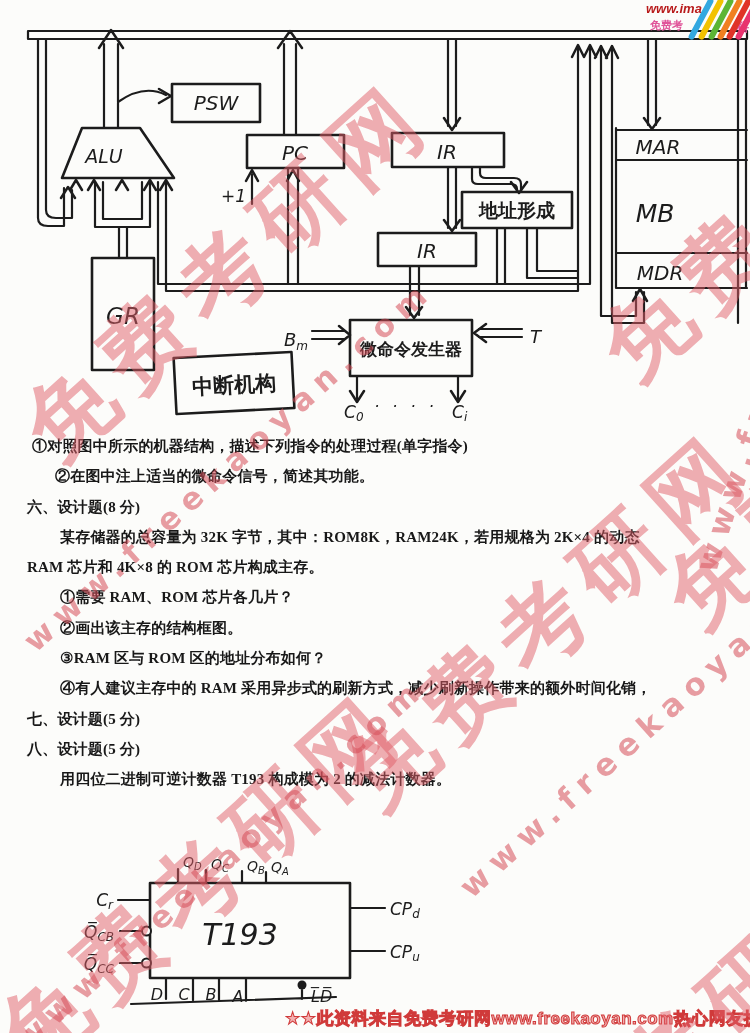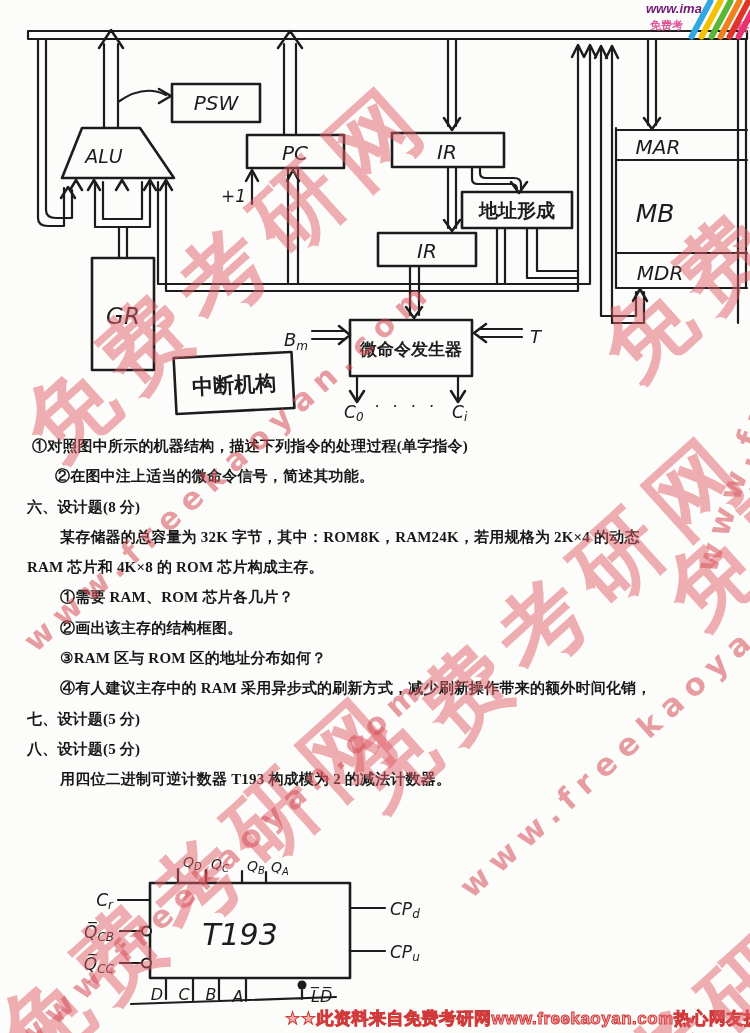--- a/index.html
+++ b/index.html
@@ -6,21 +6,21 @@
   #page{position:relative;width:750px;height:1033px;background:#fcfcfa;overflow:hidden;
         font-family:"Liberation Serif","DejaVu Serif",serif;}
   
   #hdr{position:absolute;left:2px;top:3px;z-index:7;
        font-family:"Liberation Sans","DejaVu Sans",sans-serif;
        font-weight:bold;font-size:17px;color:#141414;
        border-bottom:2.5px solid #141414;padding:0 3px 1px 0;display:inline-block;}
   
   #logo{position:absolute;left:632px;top:0;width:118px;height:40px;z-index:7;
         font-family:"Liberation Sans","DejaVu Sans",sans-serif;font-weight:bold;}
-  #logo .l1{position:absolute;left:14px;top:1px;font-size:13px;font-style:italic;color:#701a75;}
+  #logo .l1{position:absolute;left:14px;top:1px;font-size:13px;font-style:italic;color:#b91c1c;}
   #logo .l2a{position:absolute;left:18px;top:18px;font-size:11px;color:#e0559a;}
   #logo .l2b{position:absolute;left:104px;top:18px;font-size:13px;color:#e0559a;}
   .stripe{position:absolute;top:-4px;width:6px;height:46px;transform:rotate(28deg);border-radius:3px;}
   .s1{left:66px;background:#33a8e0;} .s2{left:76px;background:#f2c200;}
   .s3{left:86px;background:#5cb535;} .s4{left:95px;background:#f08020;}
   .s5{left:104px;background:#e03428;} .s6{left:113px;background:#e8336e;}
   
   #dsvg{position:absolute;left:0;top:0;z-index:2;}
   .ln{stroke:#1c1c1c;stroke-width:2.2;fill:none;stroke-linecap:round;stroke-linejoin:round;}
   .bx{stroke:#1c1c1c;stroke-width:2.6;fill:none;stroke-linejoin:round;}

